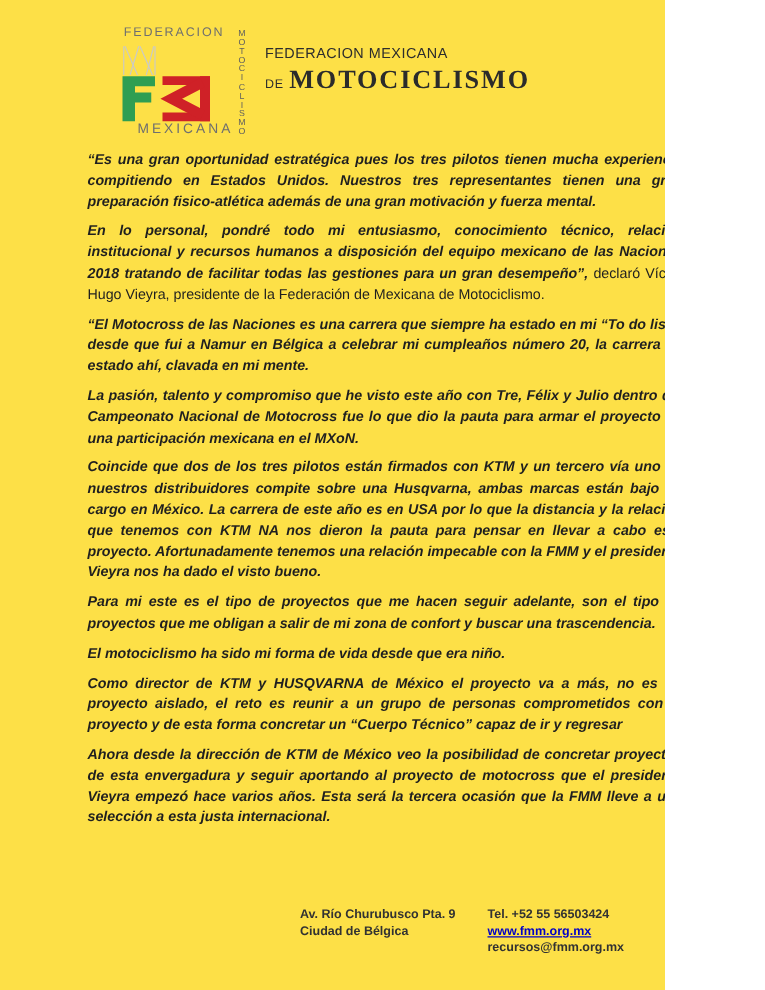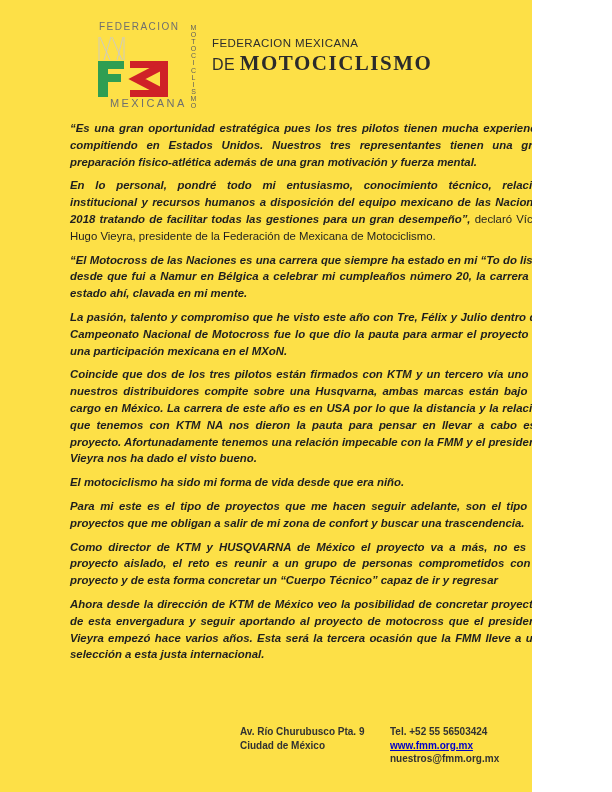--- a/index.html
+++ b/index.html
@@ -20,21 +20,21 @@
   }
   .logo-mark { position:absolute; left:10px; top:22px; }
   .logo-bottom {
     position:absolute; left:12px; top:84px; font-size:11px; letter-spacing:2.4px;
     color:#6f6f6f; white-space:nowrap;margin-left:12px;
   }
 
   .org-head { position:absolute; left:212px; top:22px; color:#2d2d2d; }
   .org-line1 { font-size:11.5px; letter-spacing:0.4px;margin-top:15px; }
   .org-line2 { margin-top:2px; white-space:nowrap; }
-  .org-line2 .de { font-size:16px; letter-spacing:0.5px; }
+  .org-line2 .de { font-size:10px; letter-spacing:0.5px; }
   .org-line2 .title {
     font-family:"Liberation Serif", serif; font-size:21px; font-weight:700;
     letter-spacing:1.5px; color:#2b2b2b;
   }
 
   
   .letter {
     position:absolute; left:70px; top:120px; width:476px;
     font-size:11.4px; line-height:16.8px; text-align:justify; color:#1f1f1f;
   }
@@ -100,29 +100,29 @@
       <span class="title">MOTOCICLISMO</span>
     </div>
   </div>
 
   <div class="letter">
     <p><span class="emph">“Es una gran oportunidad estratégica pues los tres pilotos tienen mucha experiencia compitiendo en Estados Unidos. Nuestros tres representantes tienen una gran preparación fisico-atlética además de una gran motivación y fuerza mental.</span><span class="plain"></span></p>
     <p><span class="emph">En lo personal, pondré todo mi entusiasmo, conocimiento técnico, relación institucional y recursos humanos a disposición del equipo mexicano de las Naciones 2018 tratando de facilitar todas las gestiones para un gran desempeño”,</span><span class="plain"> declaró Víctor Hugo Vieyra, presidente de la Federación de Mexicana de Motociclismo.</span></p>
     <p><span class="emph">“El Motocross de las Naciones es una carrera que siempre ha estado en mi “To do list”; desde que fui a Namur en Bélgica a celebrar mi cumpleaños número 20, la carrera ha estado ahí, clavada en mi mente.</span><span class="plain"></span></p>
     <p><span class="emph">La pasión, talento y compromiso que he visto este año con Tre, Félix y Julio dentro del Campeonato Nacional de Motocross fue lo que dio la pauta para armar el proyecto de una participación mexicana en el MXoN.</span><span class="plain"></span></p>
     <p><span class="emph">Coincide que dos de los tres pilotos están firmados con KTM y un tercero vía uno de nuestros distribuidores compite sobre una Husqvarna, ambas marcas están bajo mi cargo en México.  La carrera de este año es en USA por lo que la distancia y la relación que tenemos con KTM NA nos dieron la pauta para pensar en llevar a cabo este proyecto. Afortunadamente tenemos una relación impecable con la FMM y el presidente Vieyra nos ha dado el visto bueno.</span><span class="plain"></span></p>
+    <p><span class="emph">Para mi este es el tipo de proyectos que me hacen seguir adelante, son el tipo de proyectos que me obligan a salir de mi zona de confort y buscar una trascendencia.</span><span class="plain"></span></p>
     <p><span class="emph">El motociclismo ha sido mi forma de vida desde que era niño.</span><span class="plain"></span></p>
-    <p><span class="emph">Para mi este es el tipo de proyectos que me hacen seguir adelante, son el tipo de proyectos que me obligan a salir de mi zona de confort y buscar una trascendencia.</span><span class="plain"></span></p>
     <p><span class="emph">Como director de KTM y HUSQVARNA de México el proyecto va a más, no es un proyecto aislado, el reto es reunir a un grupo de personas comprometidos con el proyecto y de esta forma concretar un “Cuerpo Técnico” capaz de ir y regresar</span><span class="plain"></span></p>
     <p><span class="emph">Ahora desde la dirección de KTM de México veo la posibilidad de concretar proyectos de esta envergadura y seguir aportando al proyecto de motocross que el presidente Vieyra empezó hace varios años. Esta será la tercera ocasión que la FMM lleve a una selección a esta justa internacional.</span><span class="plain"></span></p>
   </div>
 
   <div class="footer-col footer-address">
     <div>Av. Río Churubusco Pta. 9</div>
-    <div>Ciudad de México</div>
+    <div>Ciudad de Bélgica</div>
   </div>
   <div class="footer-col footer-contact">
     <div>Tel. +52 55 56503424</div>
     <div><a class="footer-link" href="#" style="color: rgb(0, 0, 200);">www.fmm.org.mx</a></div>
-    <div>nuestros@fmm.org.mx</div>
+    <div>recursos@fmm.org.mx</div>
   </div>
 
 </div>
 
 </body></html>

